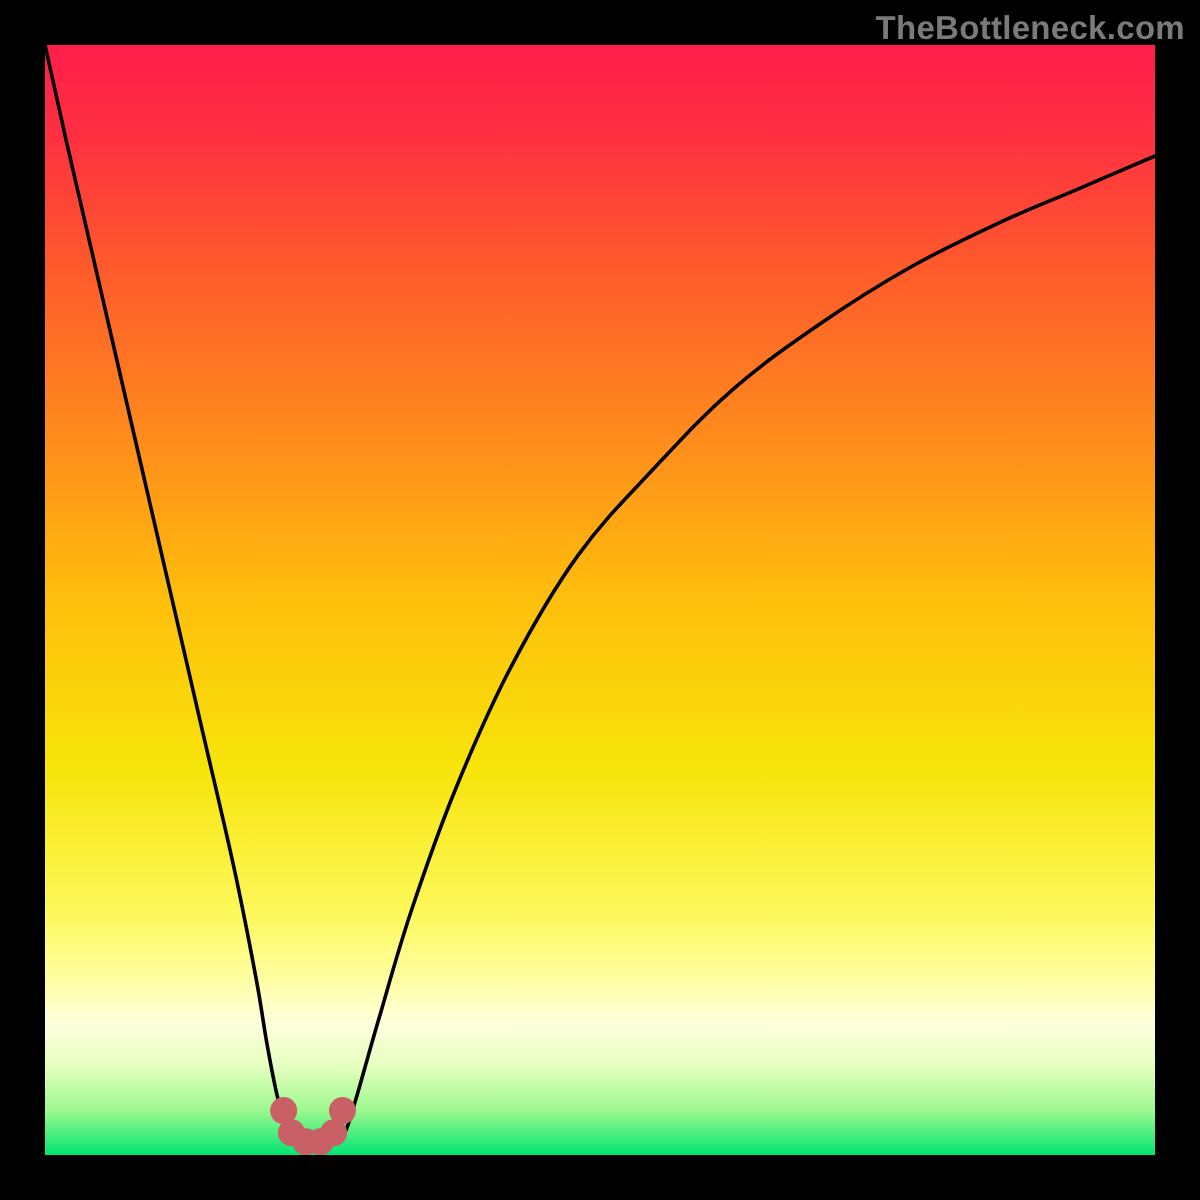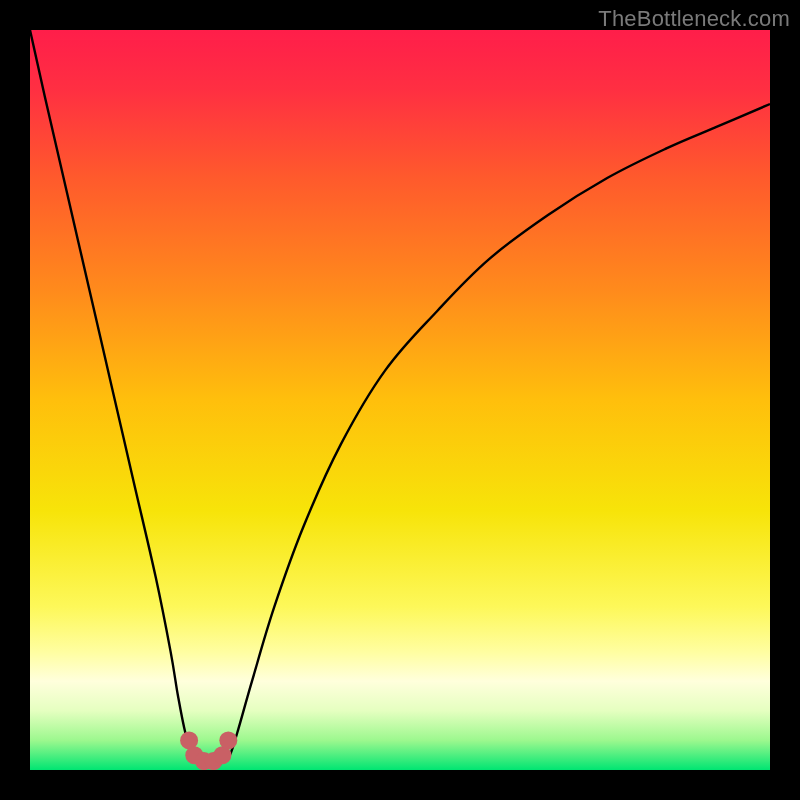--- a/index.html
+++ b/index.html
@@ -27,21 +27,21 @@
     position: absolute;
     left: 0; top: 0;
   }
   .watermark {
     position: absolute;
     top: 6px;
     right: 10px;
     color: #7a7a7a;
     font-size: 22px;
     letter-spacing: 0.2px;
-    font-weight: 400;
+    font-weight: 700;
     text-align: right;
   }
 </style>
 </head>
 <body>
 
 <div class="frame">
   <svg class="gradient" width="740" height="740" viewBox="0 0 740 740" preserveAspectRatio="none">
     <defs>
       <linearGradient id="bg" x1="0" y1="0" x2="0" y2="1">

